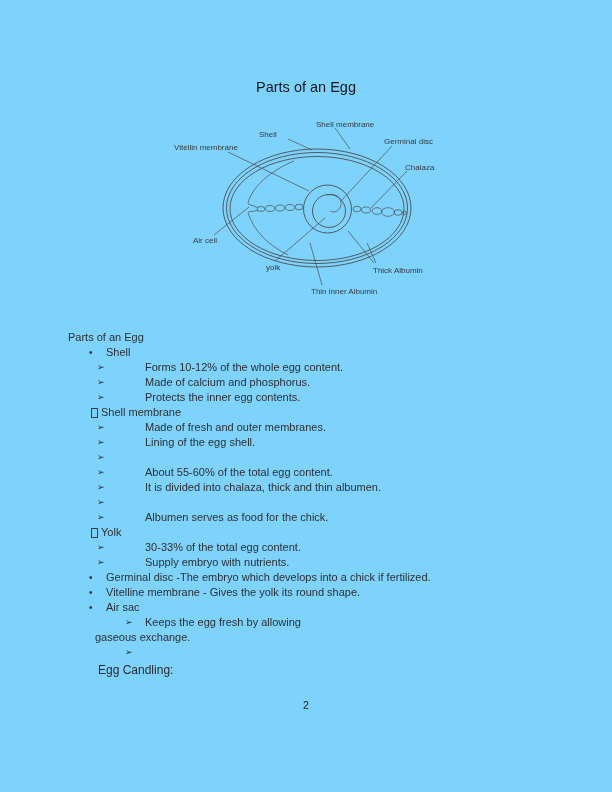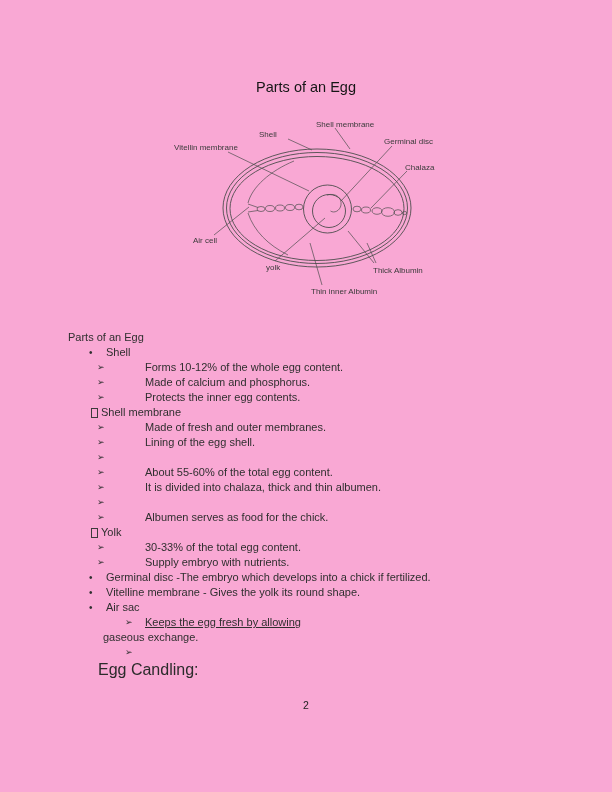--- a/index.html
+++ b/index.html
@@ -1,19 +1,19 @@
 <!DOCTYPE html>
 <html><head>
 <meta charset="utf-8">
 <style>
   html,body{margin:0;padding:0;background:#e9e9e9;}
   #page{
     position:relative;
     width:612px;height:792px;
-    background:#f9a8d4;
+    background:#7dd3fc;
     font-family:"Liberation Sans","DejaVu Sans",sans-serif;
     color:#2f2f2f;
     overflow:hidden;
     margin:0 auto;
   }
   #doc-title{
     position:absolute;top:79px;left:0;right:0;
     text-align:center;
     font-size:14.5px;color:#161616;
   }
@@ -25,25 +25,25 @@
   .row{position:relative;height:15px;line-height:15px;font-size:11px;white-space:nowrap;}
   .row .txt{display:inline-block;}
   .row.none .txt{margin-left:0;}
   .row.dot .bullet{position:absolute;left:21px;top:0;font-size:10px;color:#2f2f2f;}
   .row.dot .txt{margin-left:38px;}
   .row.box .bullet{position:absolute;left:23px;top:3px;width:5px;height:8px;border:1px solid #3c3c3c;}
   .row.box .txt{margin-left:33px;}
   .row.arrow .bullet{position:absolute;left:29px;top:0;font-size:9px;color:#2f2f2f;}
   .row.arrow .txt{margin-left:49px;padding-left:28px;}
   .row.arrow2 .bullet{position:absolute;left:57px;top:0;font-size:9px;color:#2f2f2f;}
-  .row.arrow2 .txt{margin-left:77px;text-decoration:underline;}
-  .row.wrap .txt{margin-left:35px;text-align:right;}
+  .row.arrow2 .txt{margin-left:77px;}
+  .row.wrap .txt{margin-left:27px;text-align:right;}
   #subheading{
     margin-left:30px;margin-top:1px;
-    font-size:16px;line-height:18px;color:#2b2b2b;white-space:nowrap;
+    font-size:12px;line-height:18px;color:#2b2b2b;white-space:nowrap;
   }
   #page-number{
     position:absolute;left:0;right:0;top:699px;
     text-align:center;font-size:10.5px;color:#222;
   }
 </style>
 </head>
 <body>
 
 <div id="page">

